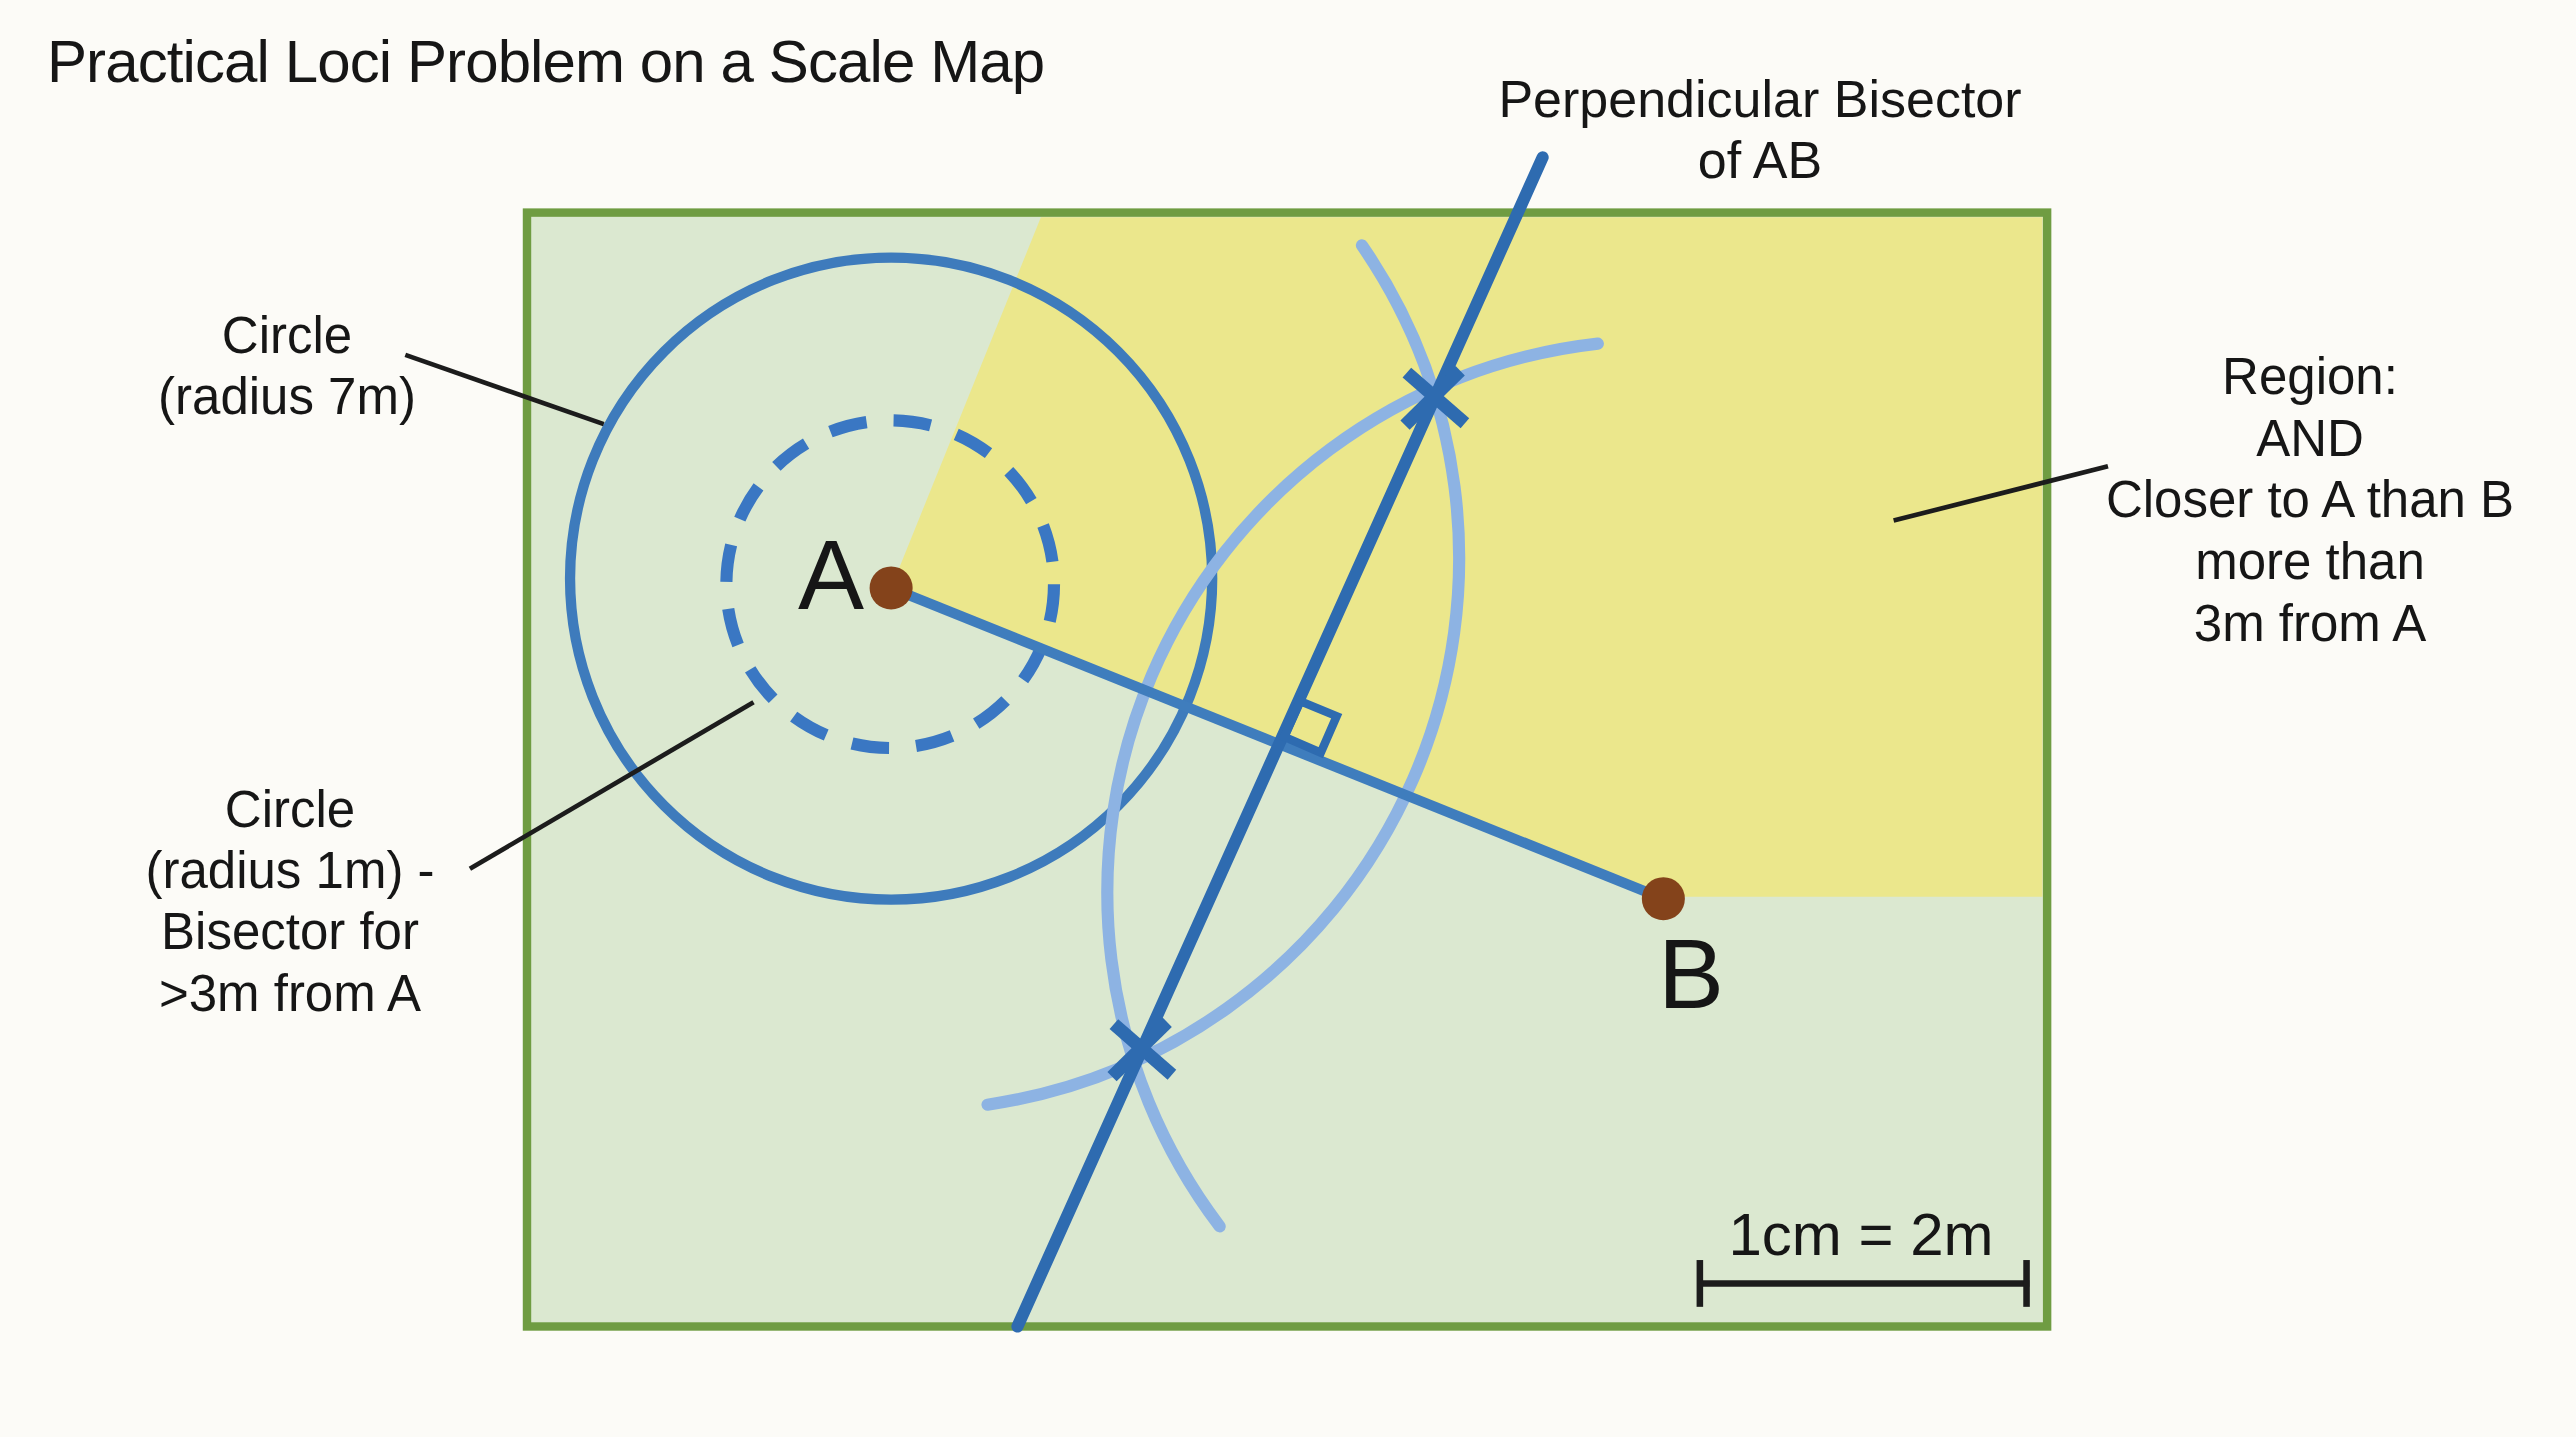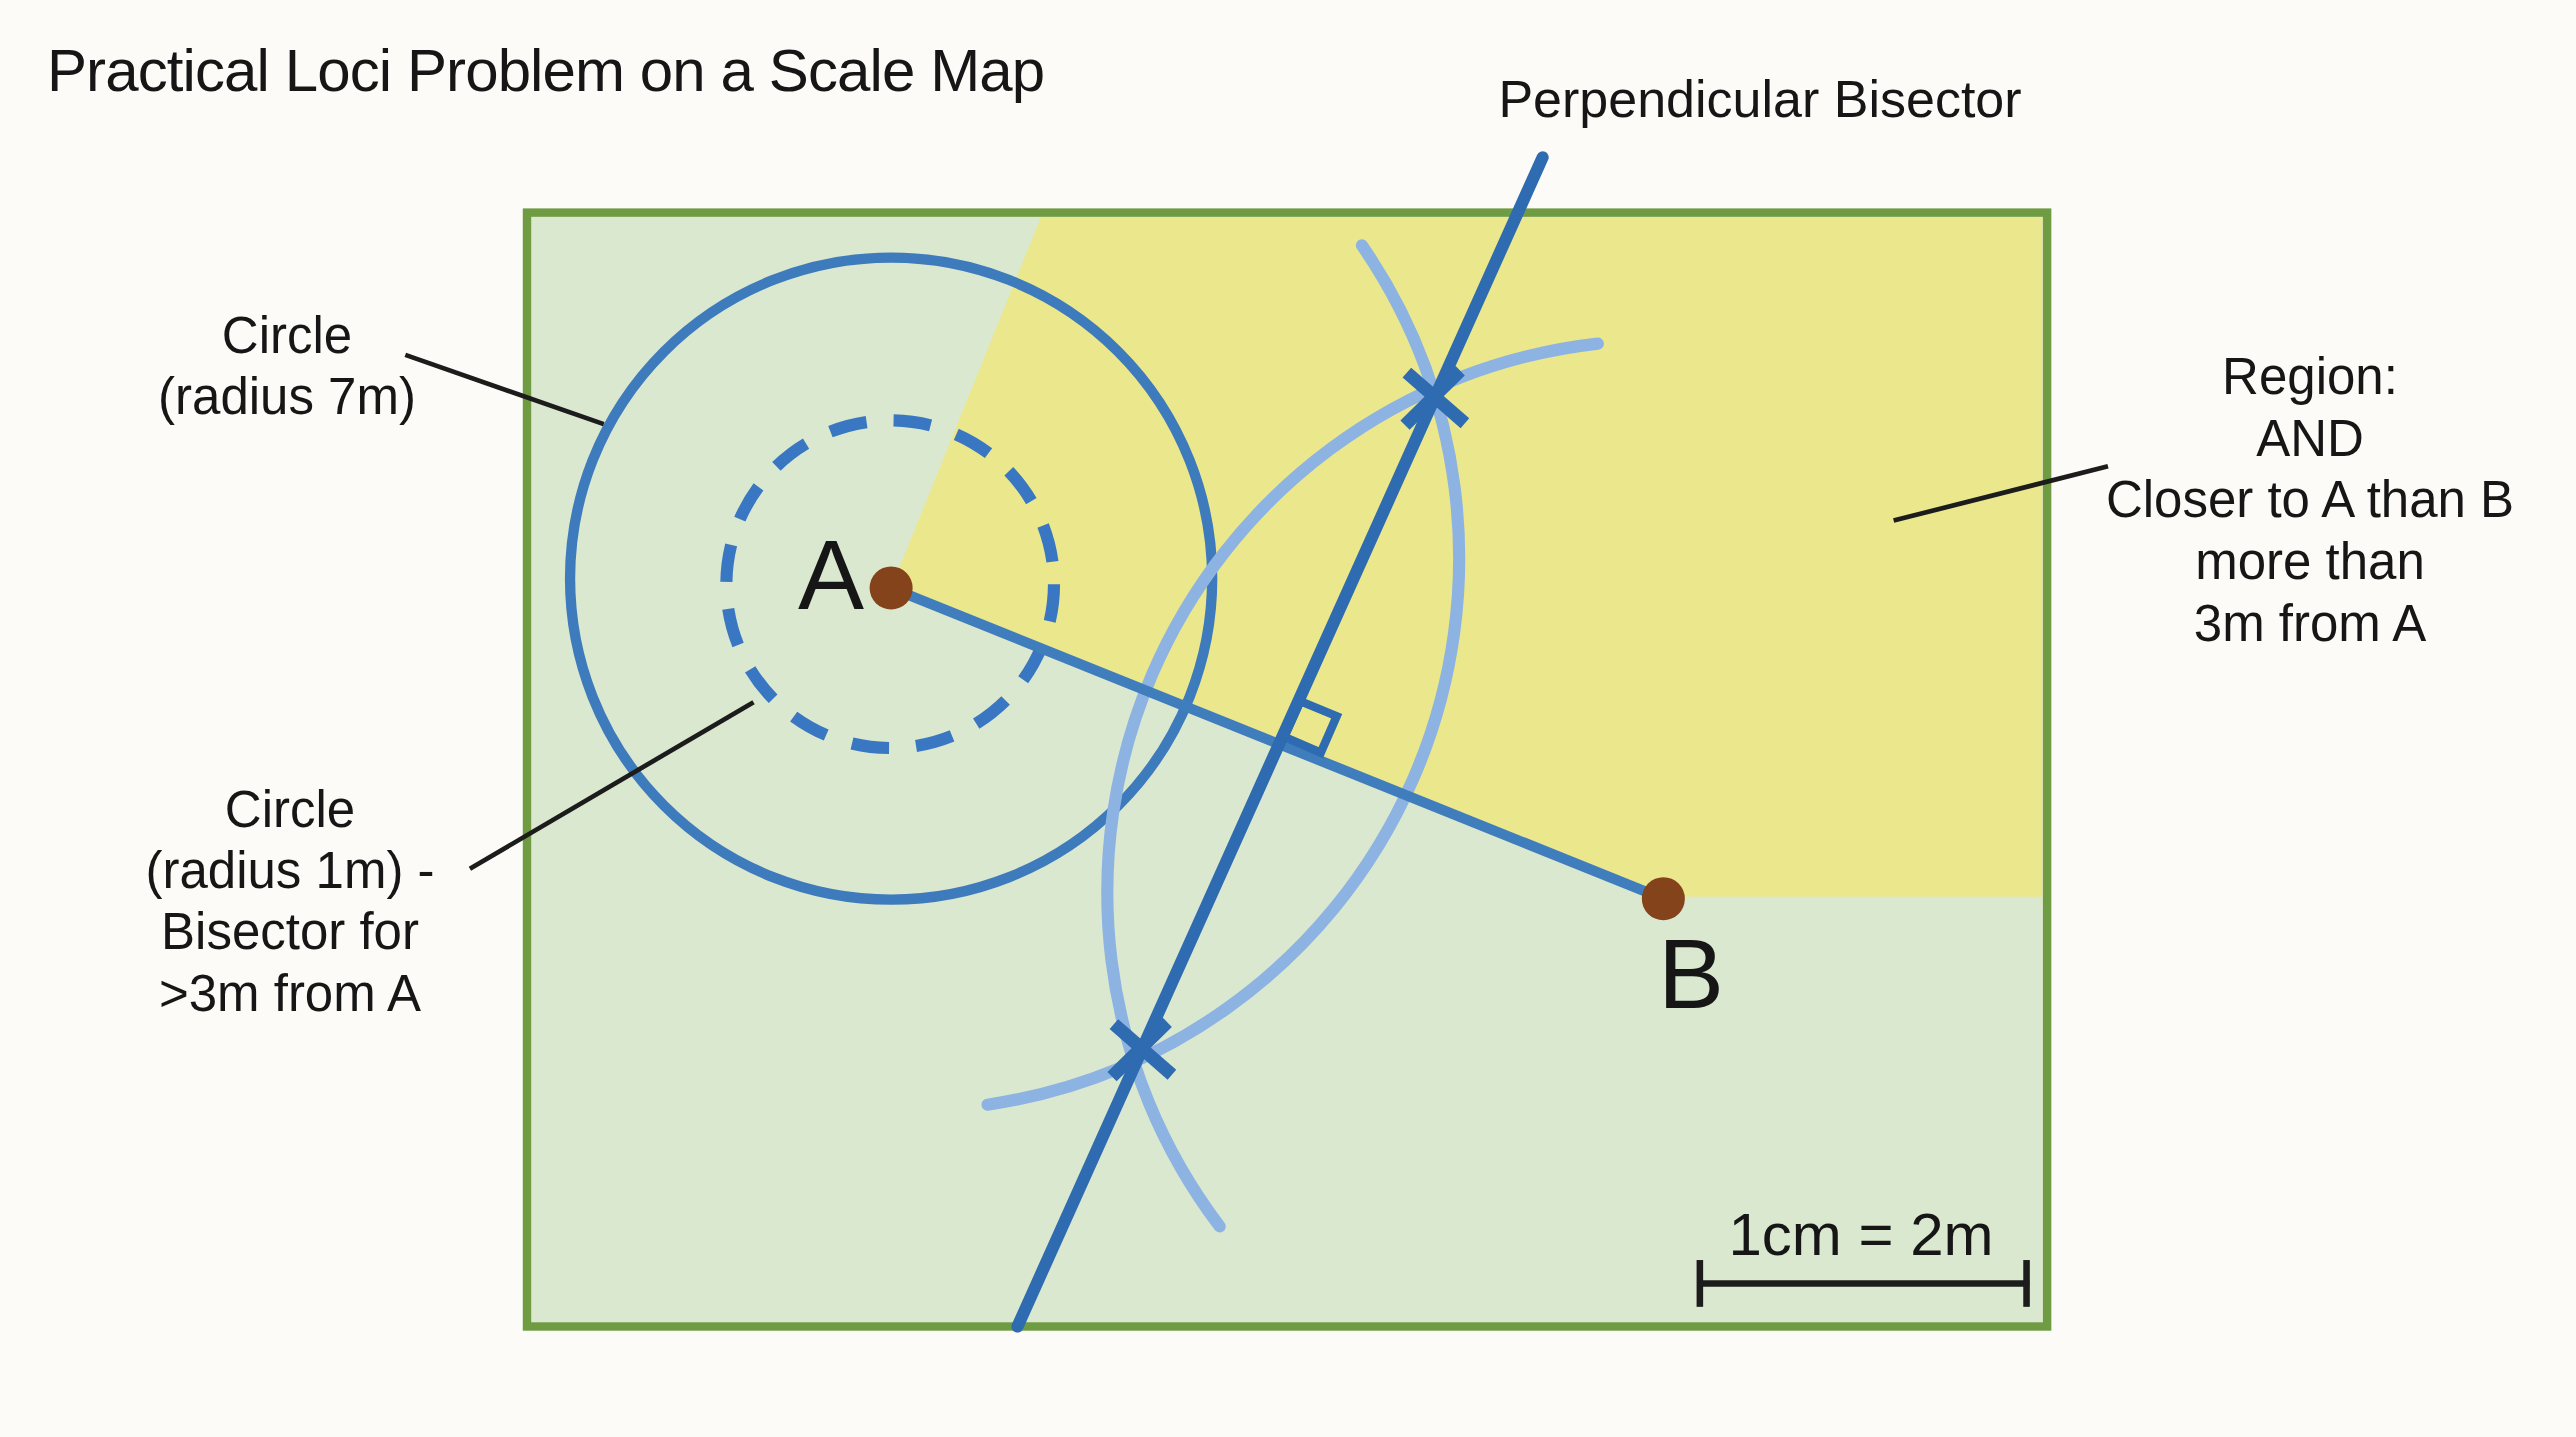--- a/index.html
+++ b/index.html
@@ -33,21 +33,21 @@
     text-align: center;
   }
   .lbl.point {
     transform: translate(-50%, -50%);
     font-size: 99px;
     line-height: 1;
     font-weight: 500;
   }
   #title {
     left: 47px;
-    top: 36px;
+    top: 27px;
     font-size: 60px;
     letter-spacing: -0.9px;
   }
   #perp-label {
     left: 1760px;
     top: 69px;
     font-size: 52px;
     line-height: 1.17;
   }
   #circle5-label {
@@ -121,20 +121,21 @@
 
   <line x1="433" y1="379" x2="645" y2="453" stroke-width="5" stroke="#1c1c1c"></line>
   <line x1="502" y1="928" x2="805" y2="750" stroke-width="5" stroke="#1c1c1c"></line>
   <line x1="2252" y1="498" x2="2023" y2="556" stroke-width="5" stroke="#1c1c1c"></line>
 </svg>
 
 <div id="title" class="lbl">Practical Loci Problem on a Scale Map</div>
 
 <div id="perp-label" class="lbl center">
   <div>Perpendicular Bisector</div>
+  <div>of AB</div>
 </div>
 
 <div id="circle5-label" class="lbl center">
   <div>Circle</div>
   <div>(radius 7m)</div>
 </div>
 
 <div id="circle3-label" class="lbl center">
   <div>Circle</div>
   <div>(radius 1m) -</div>

